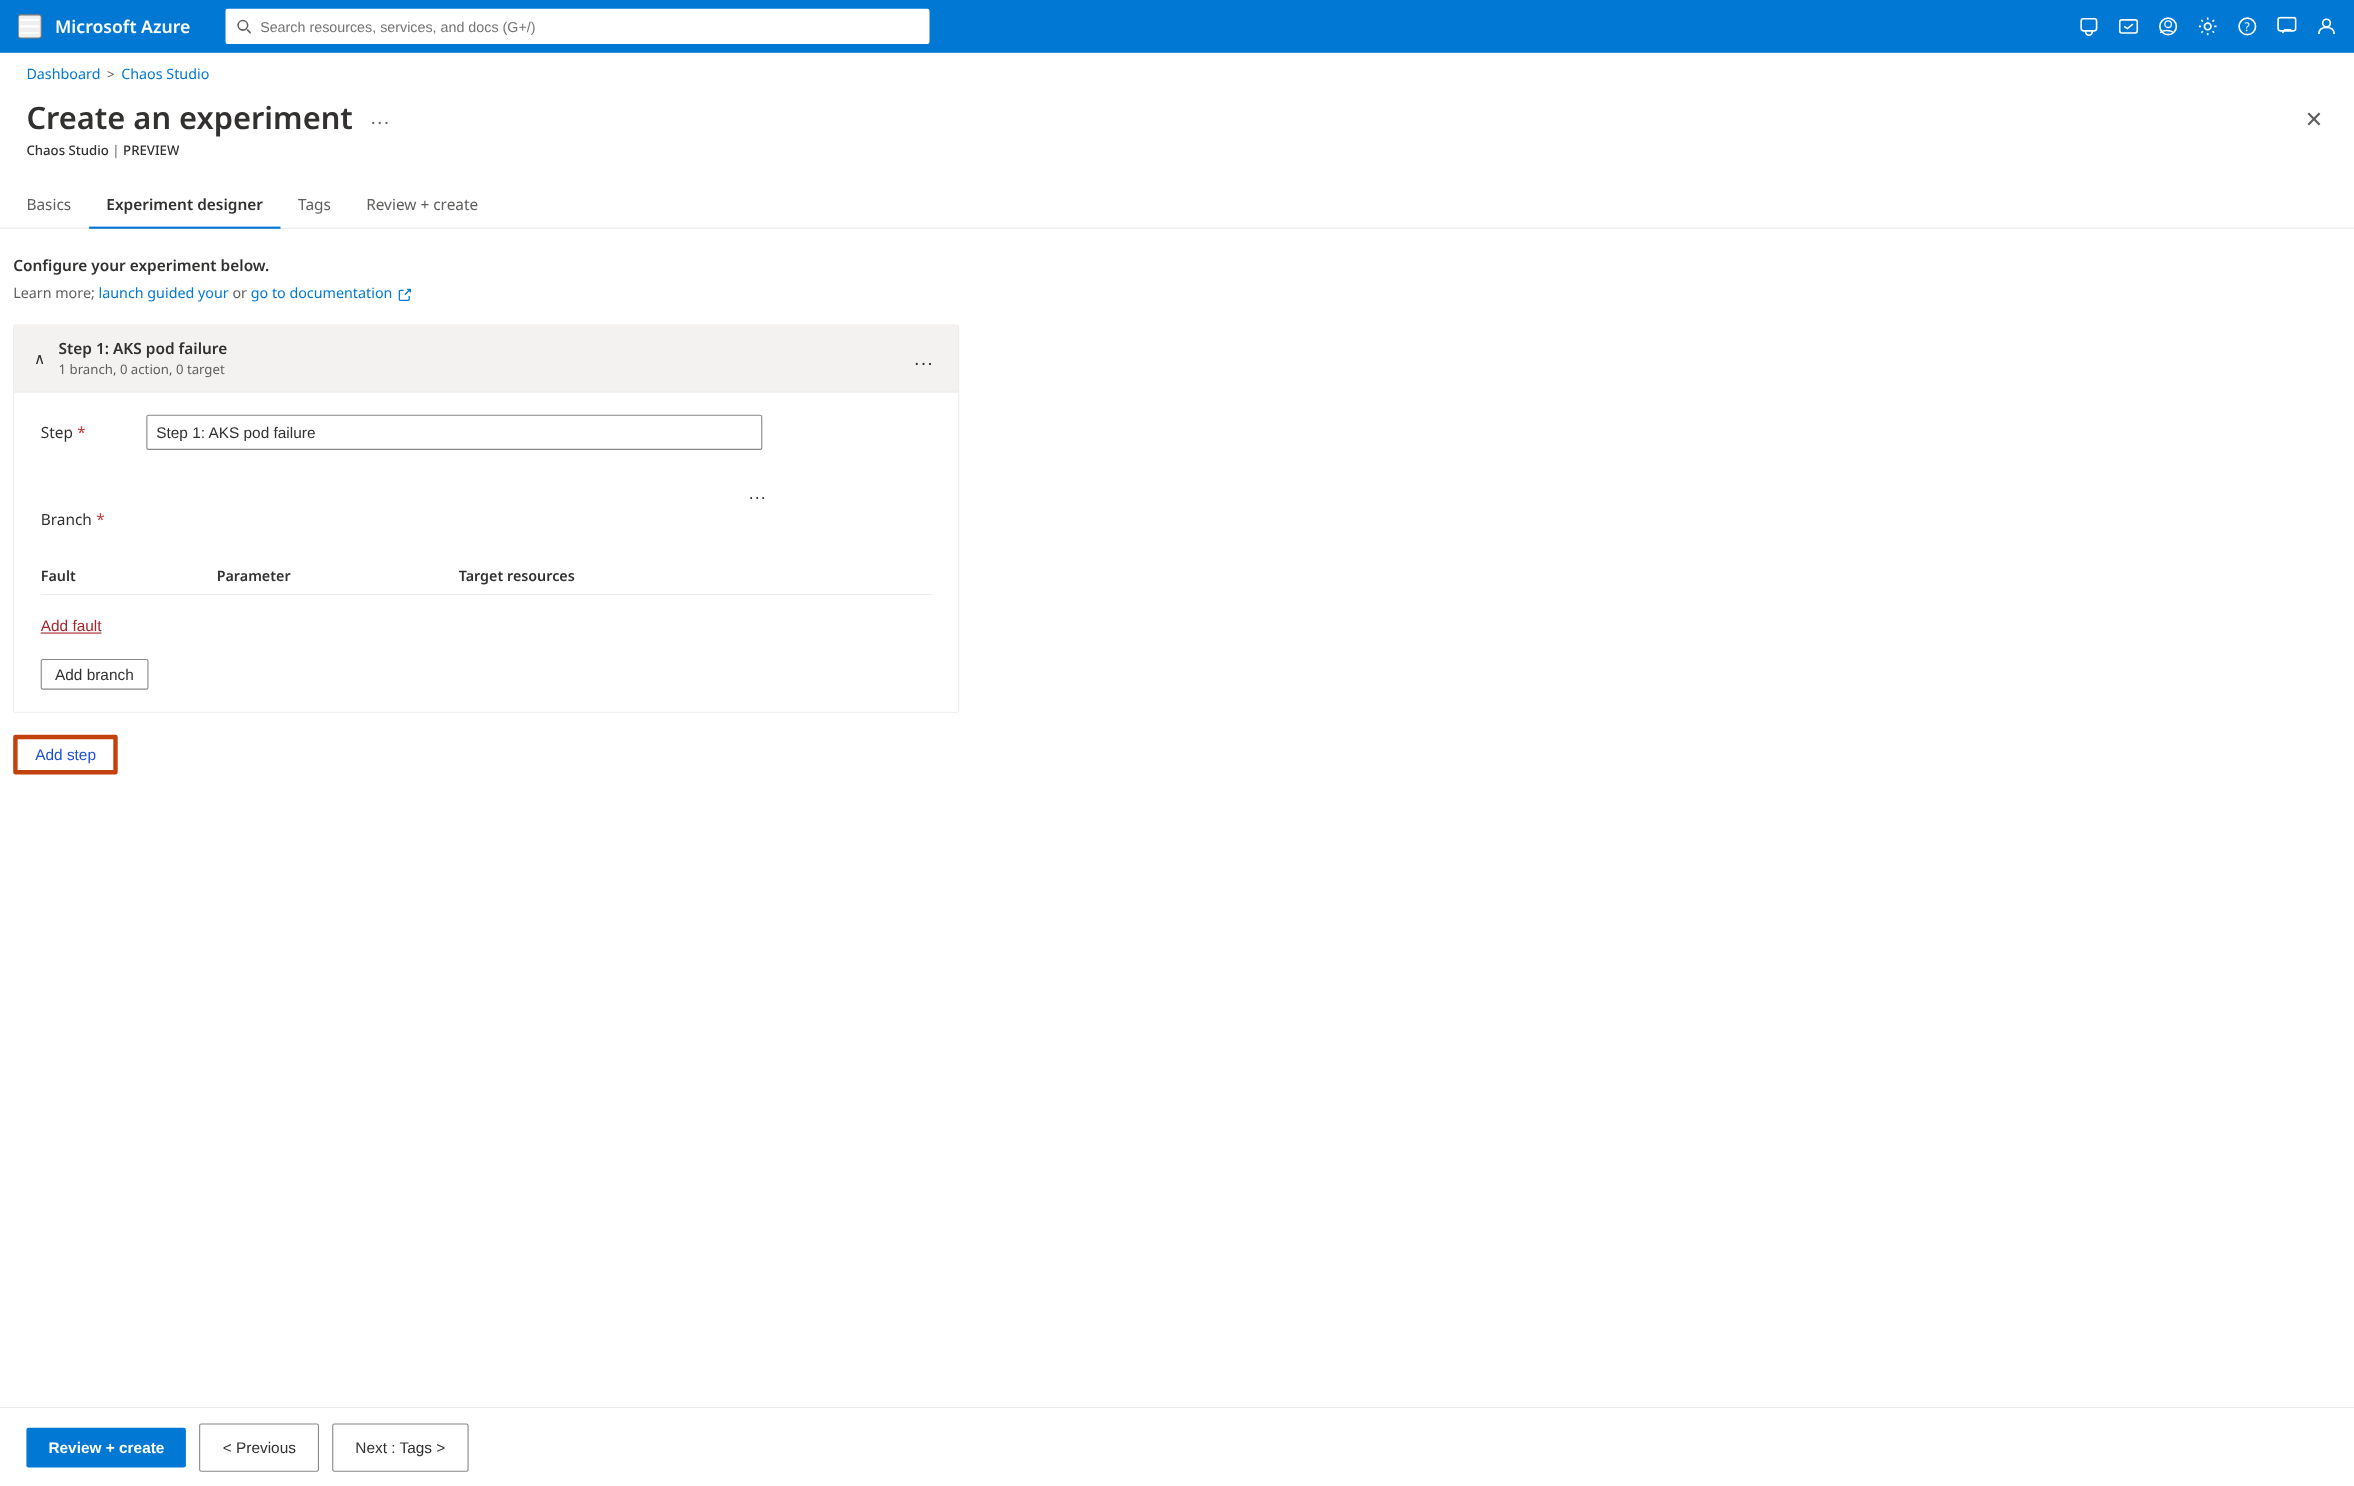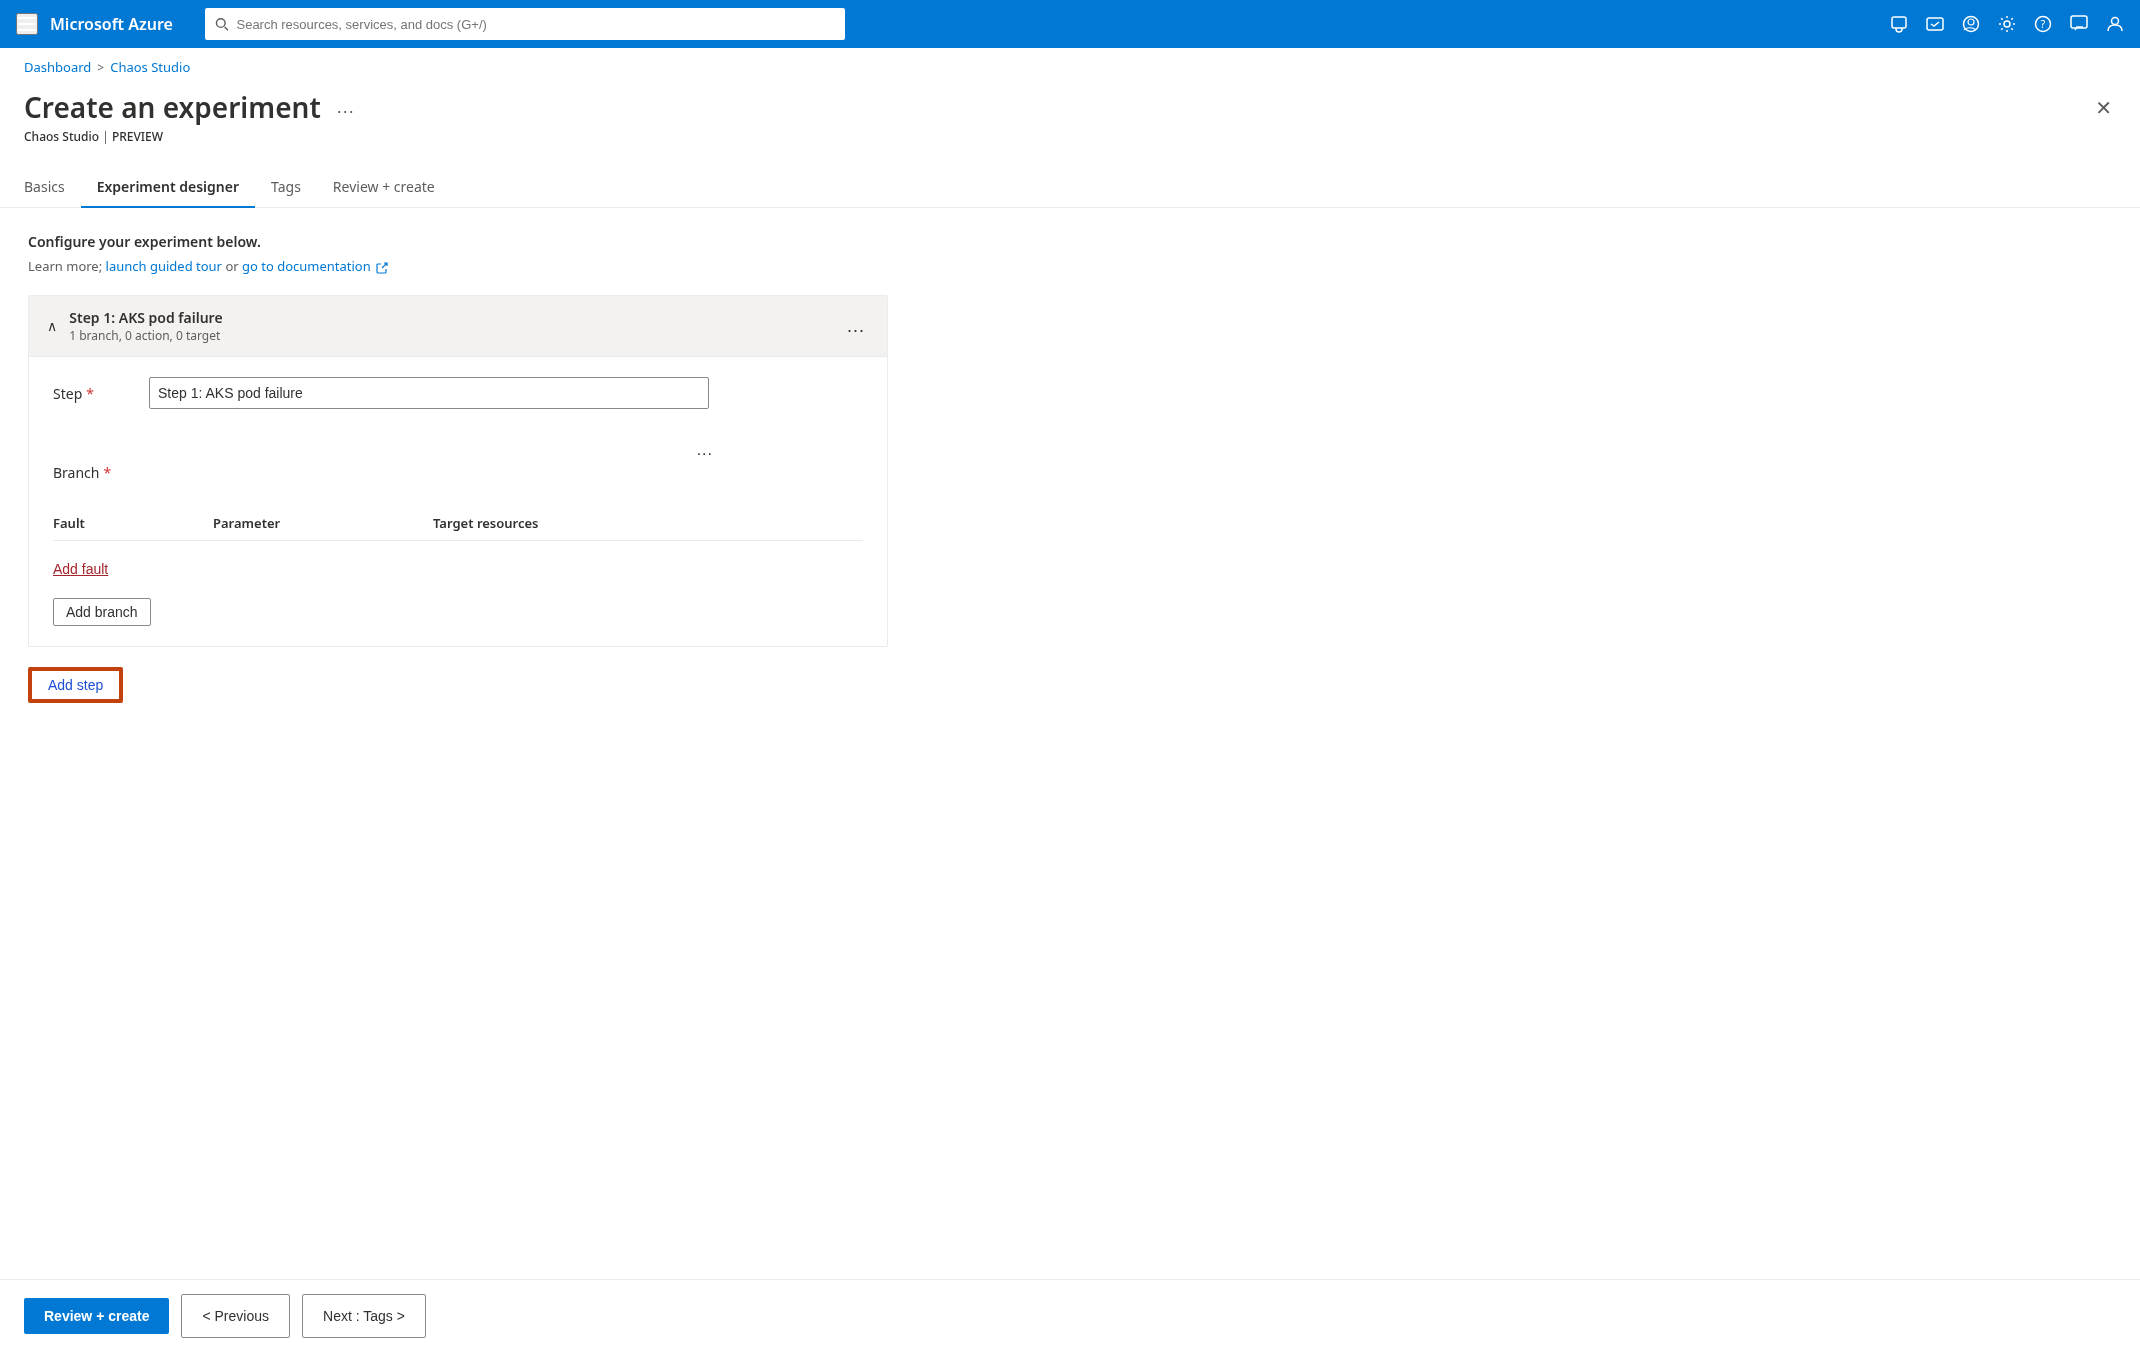--- a/index.html
+++ b/index.html
@@ -130,21 +130,21 @@
     }
     .tab:first-child { padding-left: 0; }
     .tab.active {
       color: #323130;
       border-bottom-color: #0078d4;
       font-weight: 600;
     }
 
     
     .main-content {
-      padding: 24px 28px 0;
+      padding: 24px 12px 0;
       flex: 1;
     }
     .configure-text {
       font-size: 14px;
       font-weight: 600;
       margin-bottom: 6px;
     }
     .learn-more {
       font-size: 13px;
       color: #605e5c;
@@ -449,21 +449,21 @@
       <div class="tab">Basics</div>
       <div class="tab active">Experiment designer</div>
       <div class="tab">Tags</div>
       <div class="tab">Review + create</div>
     </div>
 
     <div class="main-content">
       <p class="configure-text">Configure your experiment below.</p>
       <div class="learn-more">
         <span>Learn more;</span>
-        <a href="#">launch guided tour</a>
+        <a href="#">launch guided your</a>
         <span> </span><span>or</span><span> </span>
         <a href="#">
           <span>go to documentation</span>
           <svg class="ext-link-icon" viewBox="0 0 12 12" fill="none" xmlns="http://www.w3.org/2000/svg">
             <path d="M5 2H2a1 1 0 00-1 1v7a1 1 0 001 1h7a1 1 0 001-1V7" stroke="#0078d4" stroke-width="1.2"></path>
             <path d="M8 1h3v3M11 1L6 6" stroke="#0078d4" stroke-width="1.2"></path>
           </svg>
         </a>
       </div>
 

